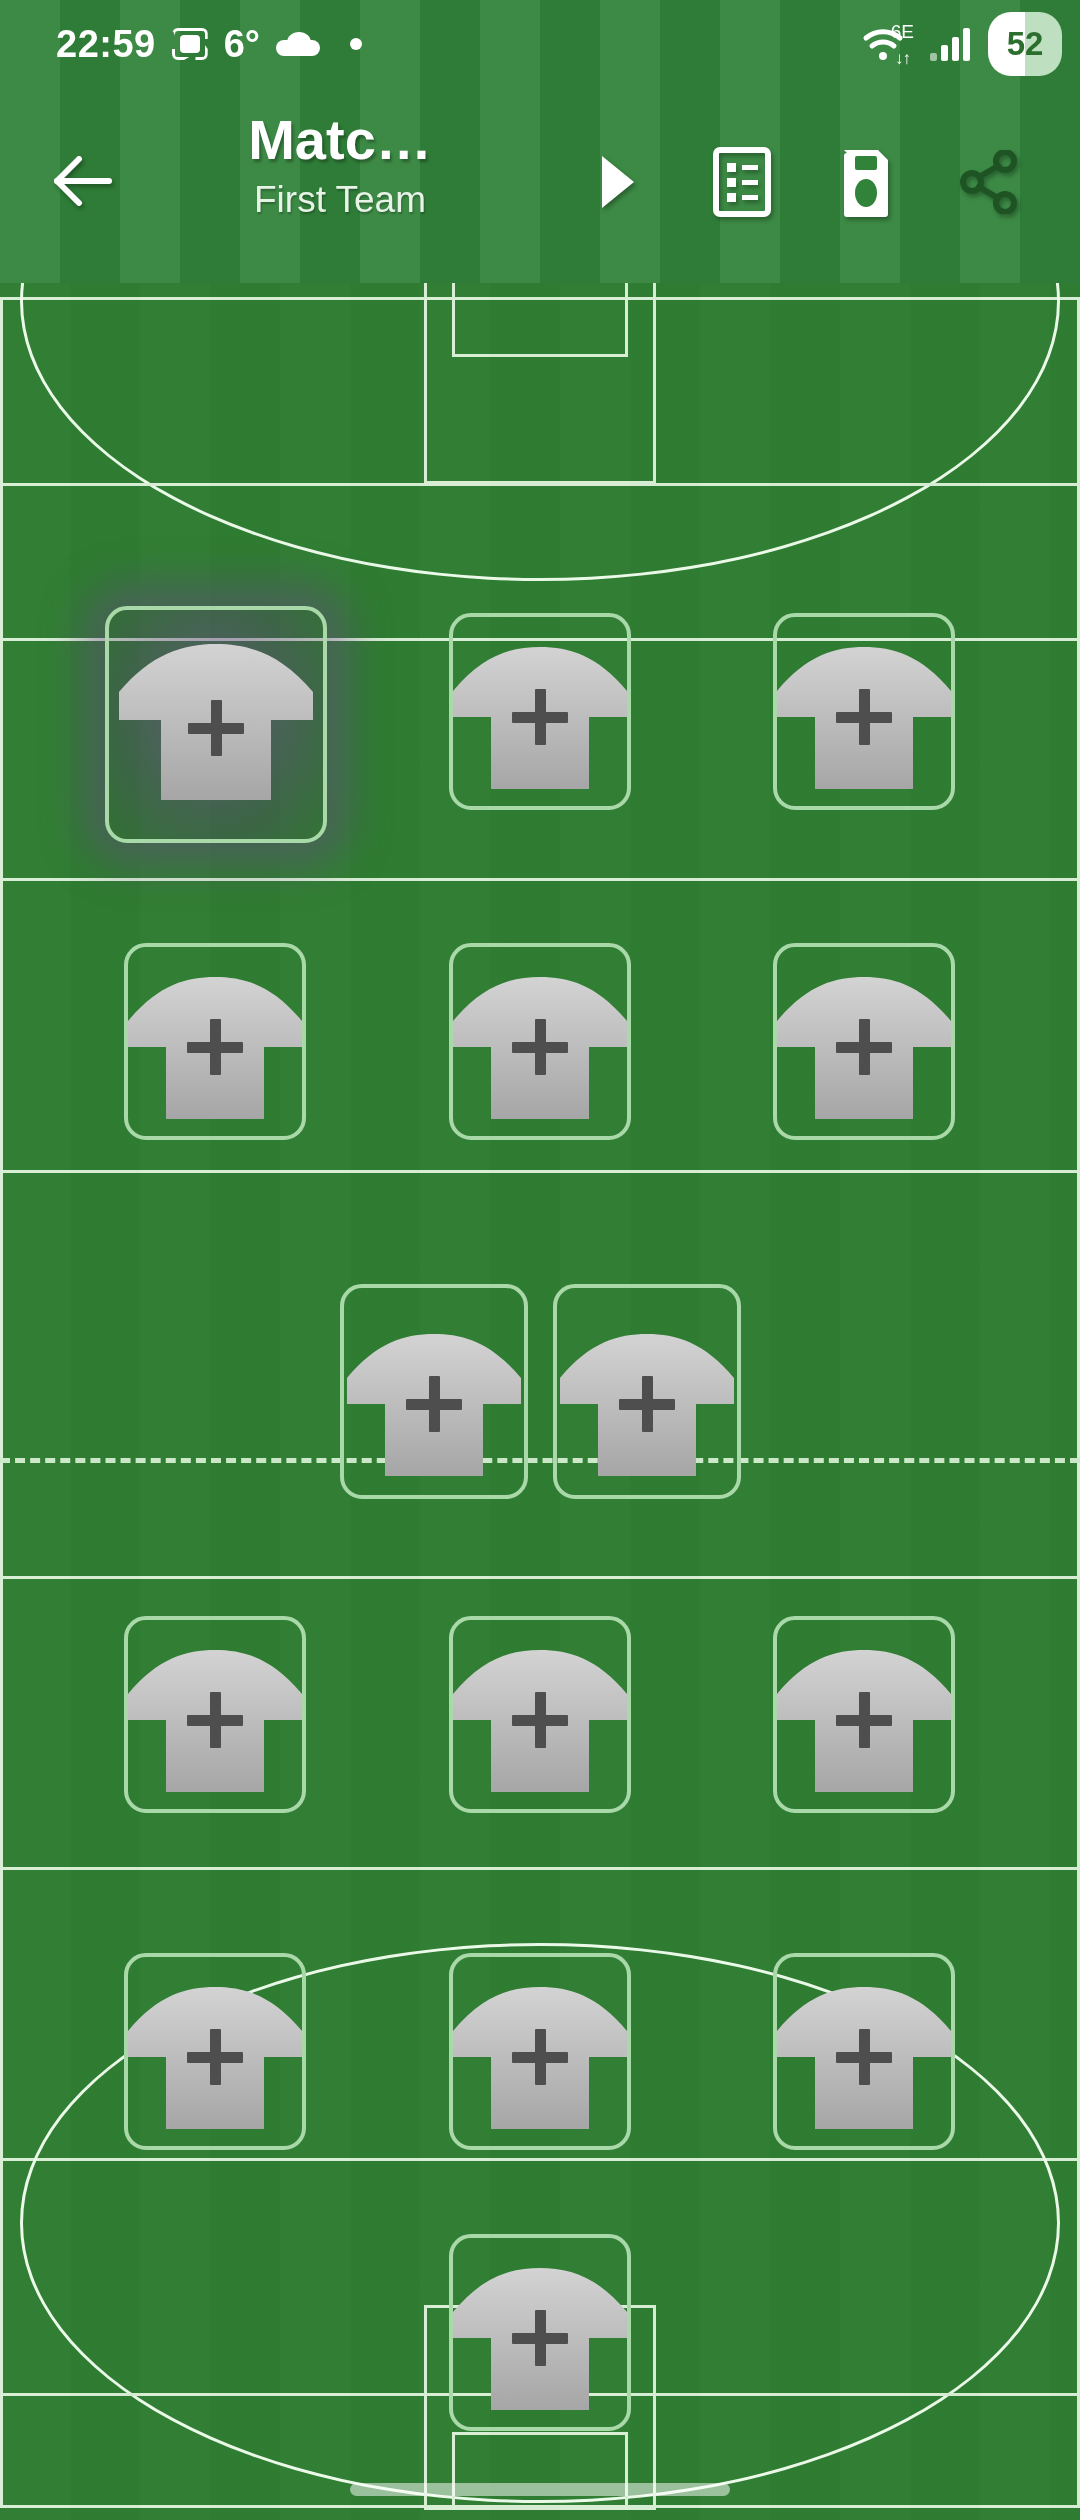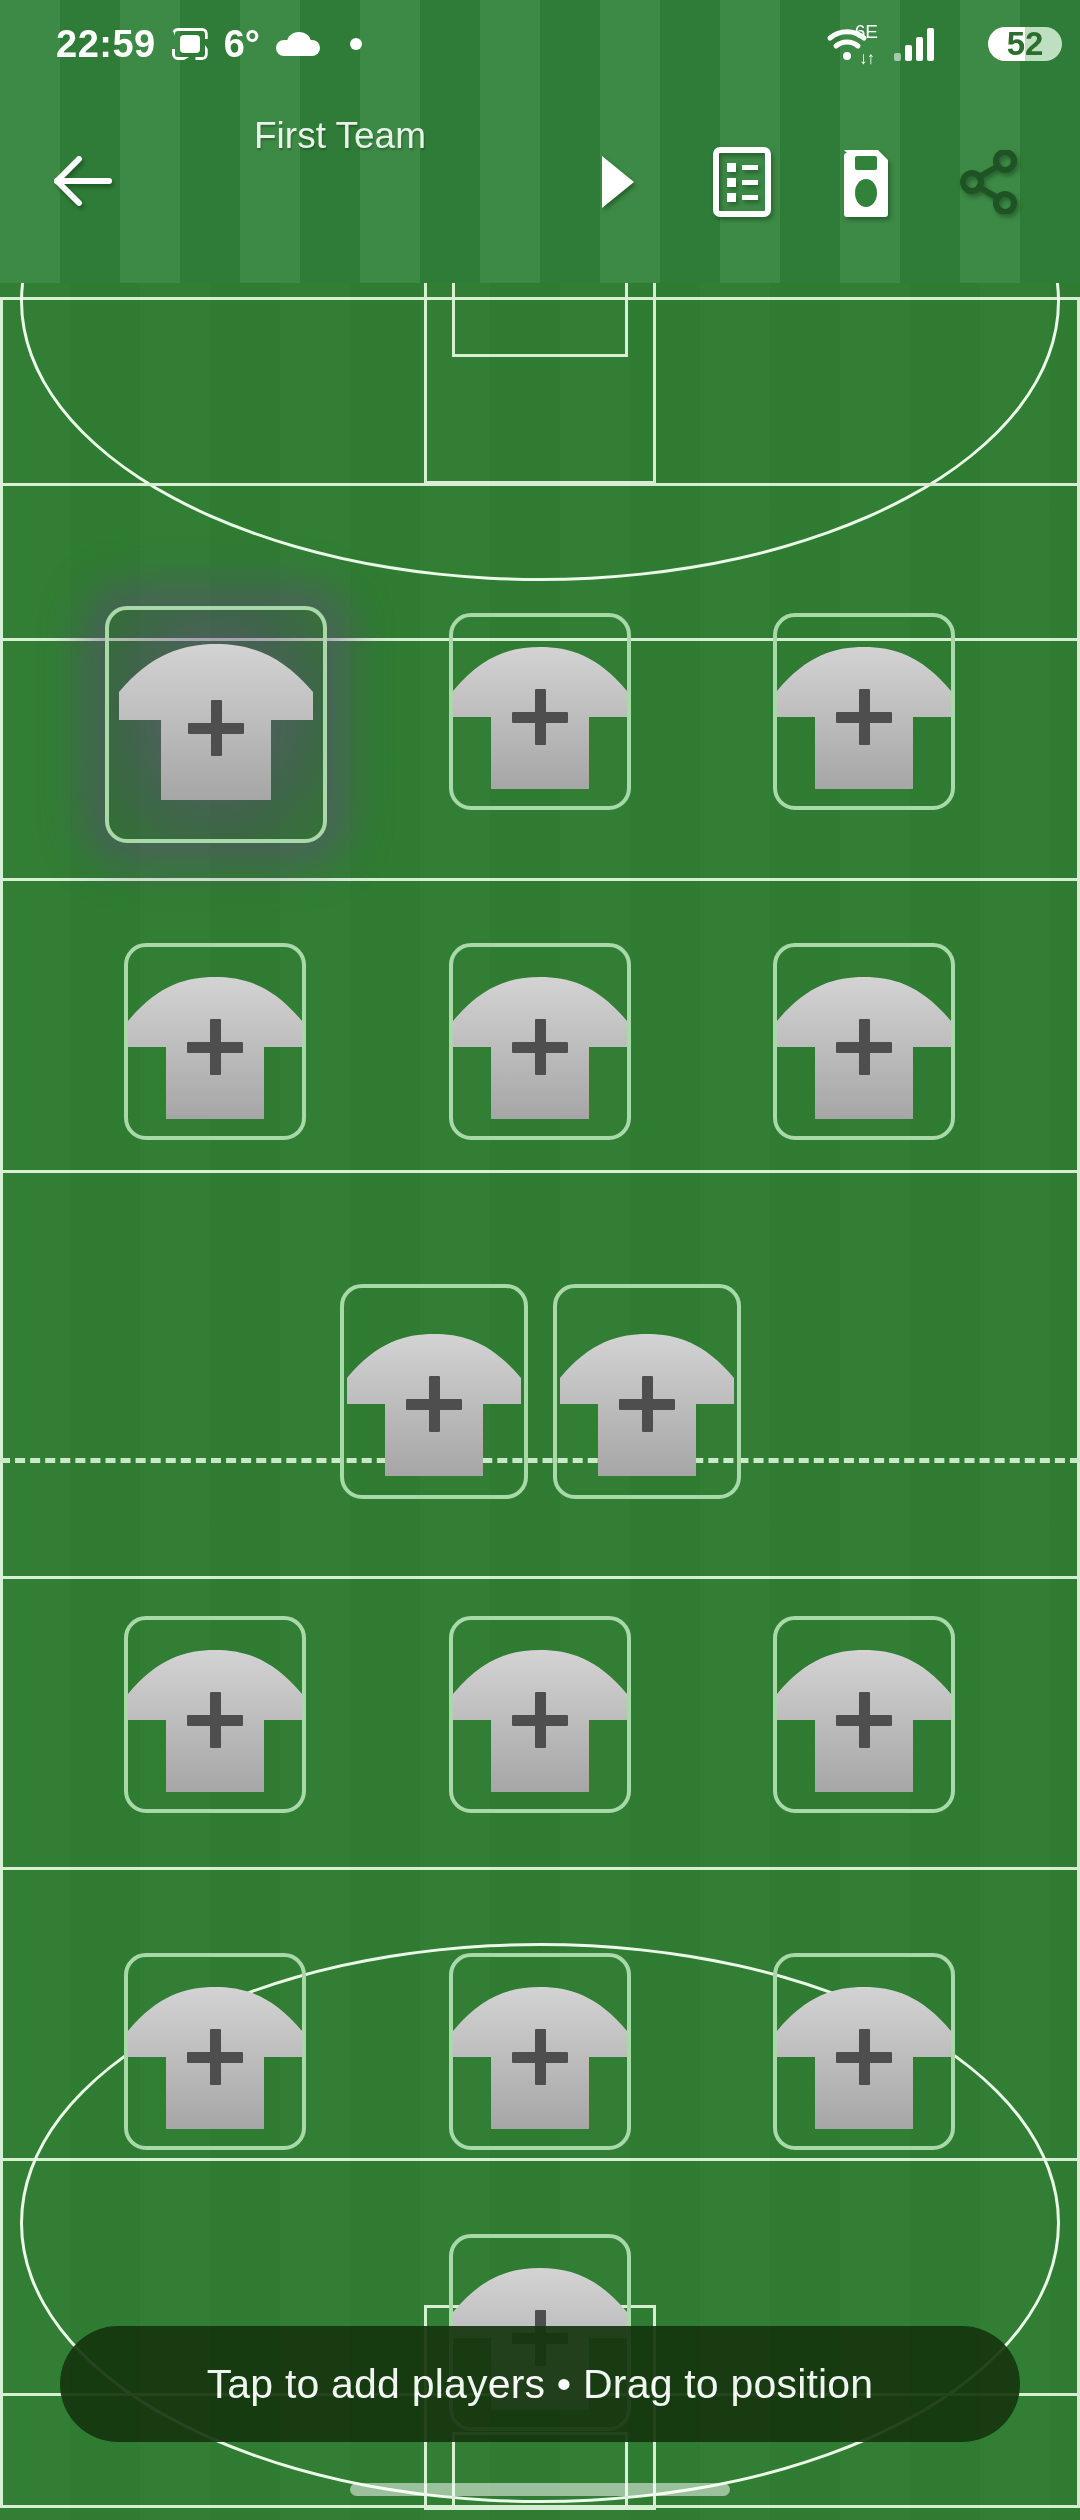--- a/index.html
+++ b/index.html
@@ -62,26 +62,25 @@
     position:absolute; right:2px; bottom:-3px;
     font-size:17px; font-weight:bold; color:#fff; line-height:1; letter-spacing:-1px;
   }
   .bars { display:flex; align-items:flex-end; gap:4px; height:34px; }
   .bars i { display:block; width:7px; background:#fff; border-radius:2px; }
   .bars i:nth-child(1){ height:8px; opacity:.55;}
   .bars i:nth-child(2){ height:16px;}
   .bars i:nth-child(3){ height:24px;}
   .bars i:nth-child(4){ height:33px;}
   .battery {
-    min-width:74px; height:34px; border-radius:23px;
+    min-width:74px; height:64px; border-radius:23px;
     background:linear-gradient(90deg,#ffffff 0 50%, #bfe0c0 50% 100%);
     display:flex; align-items:center; justify-content:center;
     font-size:33px; font-weight:bold; color:#2b6e2e;
     padding:0 12px;
-    margin-left:36px;
   }
 
   
   .appbar {
     position:absolute; left:0; top:0; width:1080px; height:283px;
     z-index:30;
     background:
       repeating-linear-gradient(90deg,
         rgba(255,255,255,0.055) 0 60px,
         rgba(0,0,0,0.055) 60px 120px),
@@ -197,20 +196,21 @@
       <div class="back-btn">
         <span>
           <svg width="64" height="56" viewBox="0 0 64 56">
             <path d="M28 6 L6 28 L28 50" fill="none" stroke="#fff" stroke-width="6" stroke-linecap="round" stroke-linejoin="round"></path>
             <line x1="6" y1="28" x2="58" y2="28" stroke="#fff" stroke-width="6" stroke-linecap="round"></line>
           </svg>
         </span>
       </div>
 
       <div class="title-block">
+        <div class="app-title">Matc…</div>
         <div class="app-subtitle">First Team</div>
       </div>
 
       <div class="actions">
 
         <div class="action-btn">
           <span>
             <svg width="40" height="56" viewBox="0 0 40 56">
               <path d="M4 2 L36 28 L4 54 Z" fill="#ffffff"></path>
             </svg>
@@ -459,20 +459,17 @@
 
     <div class="slot" style="left:449px; top:1951px; width:182px; height:197px;">
       <div class="jersey" style="top:26px; width:186px; height:150px;">
         <svg width="186" height="150" viewBox="0 0 186 150" preserveAspectRatio="none">
           <path d="M6 48 C36 12 64 4 93 4 C122 4 150 12 180 48 L180 74 L142 74 L142 146 L44 146 L44 74 L6 74 Z" fill="url(#jg2)"></path>
         </svg>
       </div>
       <div class="plus" style="top:72px; width:56px; height:56px;"></div>
     </div>
 
-    <div class="banner">
-      <span class="banner-text">Tap to add players • Drag to position</span>
-    </div>
 
     <div class="navbar-handle"></div>
 
   </div>
 </div>
 
 </body></html>

